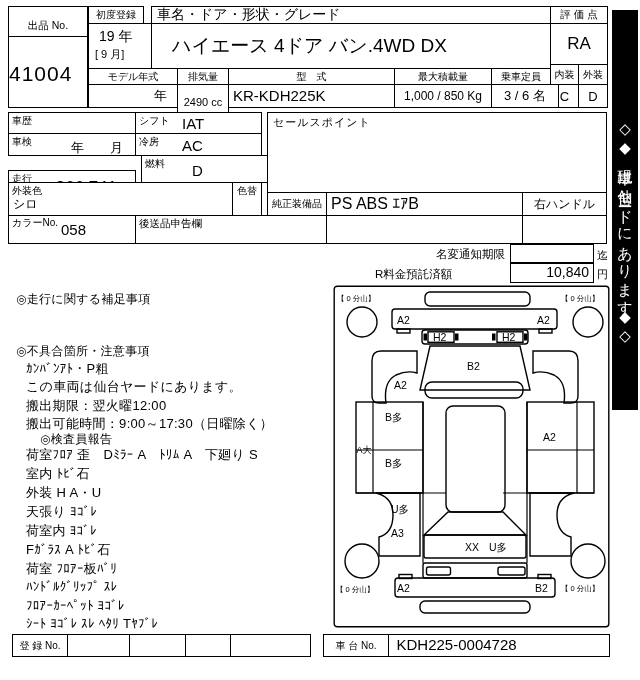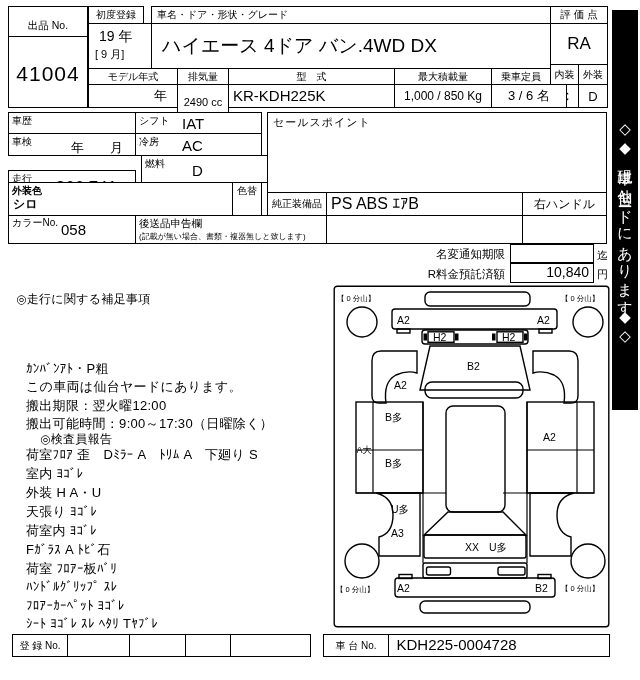--- a/index.html
+++ b/index.html
@@ -20,50 +20,50 @@
           color:#fff;writing-mode:vertical-rl;text-orientation:upright;
           font-size:15px;letter-spacing:1px;text-align:center;line-height:26px;padding-top:46px;box-sizing:border-box;}
 </style>
 </head>
 <body>
 
 <div id="sheet">
 
   <div class="c" style="left:8px;top:6px;width:80px;height:102px;">
     <div style="height:21px;border-bottom:1.6px solid #000;text-align:center;font-size:10.5px;line-height:20px;margin-top:8px;">出品 No.</div>
-    <div style="text-align:center;font-size:21px;line-height:74px;letter-spacing:1px;">41004</div>
+    <div style="text-align:left;font-size:21px;line-height:74px;letter-spacing:1px;">41004</div>
   </div>
 
   <div class="c ctr" style="left:88px;top:6px;width:56px;height:18px;font-size:10px;">初度登録</div>
   <div class="c" style="left:88px;top:23px;width:64px;height:46px;">
     <div style="padding:4px 0 0 10px;font-size:14px;">19 年</div>
     <div style="padding:1px 0 0 6px;font-size:11px;">[ 9 月]</div>
   </div>
 
-  <div class="c" style="left:151px;top:6px;width:400px;height:24px;font-size:10px;line-height:15px;padding-left:5px;">車名・ドア・形状・グレード</div>
-  <div class="c" style="left:151px;top:23px;width:400px;height:54px;font-size:19px;line-height:44px;padding-left:10px;white-space:nowrap;">ハイエース 4ドア バン.4WD DX</div>
+  <div class="c" style="left:151px;top:6px;width:400px;height:24px;font-size:14px;line-height:15px;padding-left:5px;">車名・ドア・形状・グレード</div>
+  <div class="c" style="left:151px;top:23px;width:400px;height:54px;font-size:19px;line-height:44px;padding-left:20px;white-space:nowrap;">ハイエース 4ドア バン.4WD DX</div>
 
   <div class="c ctr" style="left:550px;top:6px;width:58px;height:18px;font-size:10.5px;">評 価 点</div>
   <div class="c ctr" style="left:550px;top:23px;width:58px;height:42px;font-size:17px;">RA</div>
   <div class="c ctr" style="left:550px;top:64px;width:29px;height:21px;font-size:10px;">内装</div>
   <div class="c ctr" style="left:578px;top:64px;width:30px;height:21px;font-size:10px;">外装</div>
   <div class="c ctr" style="left:550px;top:84px;width:29px;height:24px;font-size:13px;">C</div>
   <div class="c ctr" style="left:578px;top:84px;width:30px;height:24px;font-size:13px;">D</div>
 
   <div class="c ctr" style="left:88px;top:68px;width:90px;height:17px;font-size:10px;">モデル年式</div>
   <div class="c ctr" style="left:177px;top:68px;width:52px;height:17px;font-size:10px;">排気量</div>
   <div class="c ctr" style="left:228px;top:68px;width:167px;height:17px;font-size:10px;">型　式</div>
   <div class="c ctr" style="left:394px;top:68px;width:98px;height:17px;font-size:10px;">最大積載量</div>
   <div class="c ctr" style="left:491px;top:68px;width:60px;height:17px;font-size:10px;">乗車定員</div>
 
   <div class="c" style="left:88px;top:84px;width:90px;height:24px;font-size:13px;line-height:22px;text-align:right;padding-right:10px;">年</div>
   <div class="c ctr" style="left:177px;top:84px;width:52px;height:36px;font-size:11px;white-space:nowrap;">2490 cc</div>
   <div class="c" style="left:228px;top:84px;width:167px;height:24px;font-size:15px;line-height:21px;padding-left:4px;">KR-KDH225K</div>
   <div class="c ctr" style="left:394px;top:84px;width:98px;height:24px;font-size:12px;white-space:nowrap;">1,000 /  850 Kg</div>
-  <div class="c ctr" style="left:491px;top:84px;width:76px;height:24px;font-size:13px;white-space:nowrap;">3 / 6 名</div>
+  <div class="c ctr" style="left:491px;top:84px;width:68px;height:24px;font-size:13px;white-space:nowrap;">3 / 6 名</div>
 
   <div class="c" style="left:8px;top:112px;width:128px;height:22px;">
     <span class="lb">車歴</span>
   </div>
   <div class="c" style="left:135px;top:112px;width:127px;height:22px;">
     <span class="lb">シフト</span>
     <span class="val" style="left:46px;top:2px;">IAT</span>
   </div>
   <div class="c" style="left:8px;top:133px;width:128px;height:23px;">
     <span class="lb">車検</span>
@@ -75,60 +75,60 @@
   </div>
   <div class="c" style="left:8px;top:170px;width:128px;height:28px;">
     <span class="lb">走行</span>
     <span class="val" style="right:18px;top:7px;font-size:17px;">266,741</span>
     <span class="val" style="right:5px;top:13px;font-size:10px;">km</span>
   </div>
   <div class="c" style="left:141px;top:155px;width:127px;height:28px;">
     <span class="lb">燃料</span>
     <span class="val" style="left:50px;top:6px;">D</span>
   </div>
-  <div class="c" style="left:8px;top:182px;width:225px;height:34px;font-weight:bold;">
+  <div class="c" style="left:8px;top:182px;width:225px;height:34px;">
     <span class="lb">外装色</span>
     <span class="val" style="left:4px;bottom:2px;font-size:12px;">シロ</span>
   </div>
   <div class="c" style="left:232px;top:182px;width:30px;height:34px;">
     <span class="lb" style="left:4px;">色替</span>
   </div>
   <div class="c" style="left:8px;top:215px;width:128px;height:29px;">
     <span class="lb" style="top:0;text-align:center;">カラーNo.</span>
     <span class="val" style="left:52px;top:5px;">058</span>
   </div>
   <div class="c" style="left:135px;top:215px;width:192px;height:29px;">
     <div style="font-size:10.5px;padding:1px 0 0 3px;">後送品申告欄</div>
-    <div style="font-size:8px;padding:0 0 0 3px;white-space:nowrap;">(記載が無い場合、書類・複器無しと致します)</div>
   </div>
 
   <div class="c" style="left:267px;top:112px;width:340px;height:81px;">
     <div style="font-size:11px;padding:2px 0 0 5px;letter-spacing:1px;">セールスポイント</div>
   </div>
   <div class="c ctr" style="left:267px;top:192px;width:60px;height:24px;font-size:10px;">純正装備品</div>
   <div class="c" style="left:326px;top:192px;width:197px;height:24px;font-size:16px;line-height:21px;padding-left:4px;white-space:nowrap;">PS ABS ｴｱB</div>
   <div class="c ctr" style="left:522px;top:192px;width:85px;height:24px;font-size:12px;">右ハンドル</div>
   <div class="c" style="left:326px;top:215px;width:197px;height:29px;"></div>
   <div class="c" style="left:522px;top:215px;width:85px;height:29px;"></div>
 
   <div class="t" style="left:375px;top:247px;width:130px;font-size:11.5px;text-align:right;">名変通知期限</div>
   <div class="c" style="left:510px;top:244px;width:84px;height:19px;"></div>
   <div class="t" style="left:597px;top:248px;font-size:11px;">迄</div>
-  <div class="t" style="left:375px;top:267px;width:130px;font-size:11.5px;text-align:right;">R料金預託済額</div>
+  <div class="t" style="left:375px;top:267px;width:130px;font-size:11.5px;text-align:left;">R料金預託済額</div>
   <div class="c" style="left:510px;top:263px;width:84px;height:20px;font-size:14px;line-height:17px;text-align:right;padding-right:4px;">10,840</div>
   <div class="t" style="left:597px;top:267px;font-size:11px;">円</div>
 
   <div class="nt" style="left:16px;top:291px;font-size:12px;">◎走行に関する補足事項</div>
+  <div class="nt" style="left:16px;top:343px;font-size:12px;">◎不具合箇所・注意事項</div>
   <div class="nt" style="left:26px;top:360px;">ｶﾝﾊﾞﾝｱﾄ・P粗</div>
   <div class="nt" style="left:26px;top:378px;">この車両は仙台ヤードにあります。</div>
   <div class="nt" style="left:26px;top:397px;">搬出期限：翌火曜12:00</div>
   <div class="nt" style="left:26px;top:415px;">搬出可能時間：9:00～17:30（日曜除く）</div>
   <div class="nt" style="left:16px;top:431px;font-size:12px;margin-left:24px;">◎検査員報告</div>
   <div class="nt" style="left:26px;top:446px;">荷室ﾌﾛｱ 歪　Dﾐﾗｰ A　ﾄﾘﾑ A　下廻り S</div>
-  <div class="nt" style="left:26px;top:465px;">室内 ﾖｺﾞﾚ</div>
+  <div class="nt" style="left:26px;top:465px;">室内 ﾄﾋﾞ石</div>
   <div class="nt" style="left:26px;top:484px;">外装 H A・U</div>
   <div class="nt" style="left:26px;top:503px;">天張り ﾖｺﾞﾚ</div>
   <div class="nt" style="left:26px;top:522px;">荷室内 ﾖｺﾞﾚ</div>
   <div class="nt" style="left:26px;top:541px;">Fｶﾞﾗｽ A ﾄﾋﾞ石</div>
   <div class="nt" style="left:26px;top:560px;">荷室 ﾌﾛｱｰ板ﾊﾞﾘ</div>
   <div class="nt" style="left:26px;top:579px;">ﾊﾝﾄﾞﾙｸﾞﾘｯﾌﾟ ｽﾚ</div>
   <div class="nt" style="left:26px;top:598px;">ﾌﾛｱｰｶｰﾍﾟｯﾄ ﾖｺﾞﾚ</div>
   <div class="nt" style="left:26px;top:616px;">ｼｰﾄ ﾖｺﾞﾚ ｽﾚ ﾍﾀﾘ Tﾔﾌﾞﾚ</div>
 
   <svg class="t" style="left:333px;top:285px;" width="277" height="343" viewBox="0 0 277 343">

